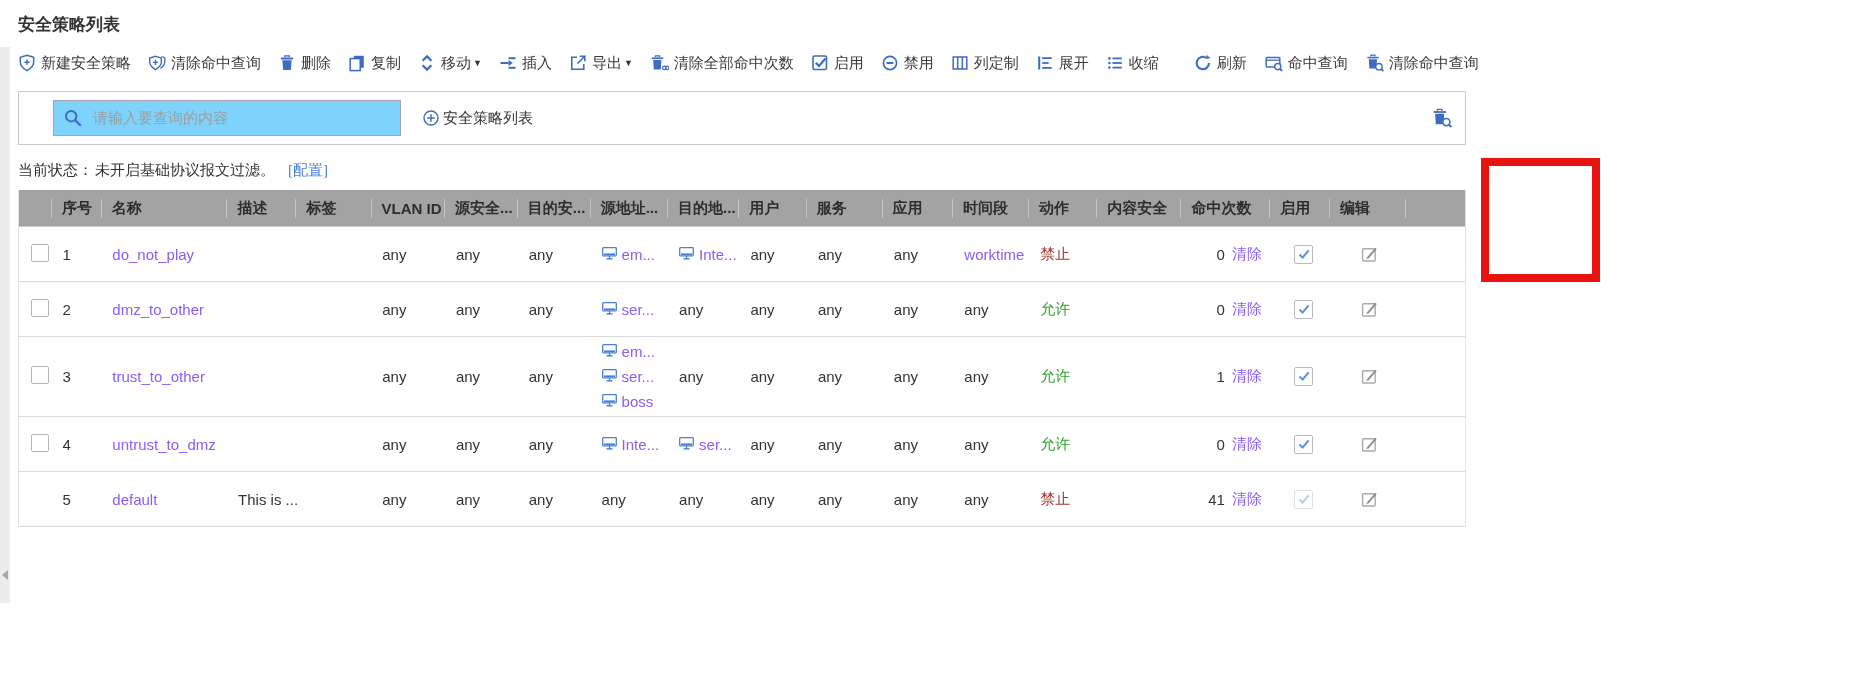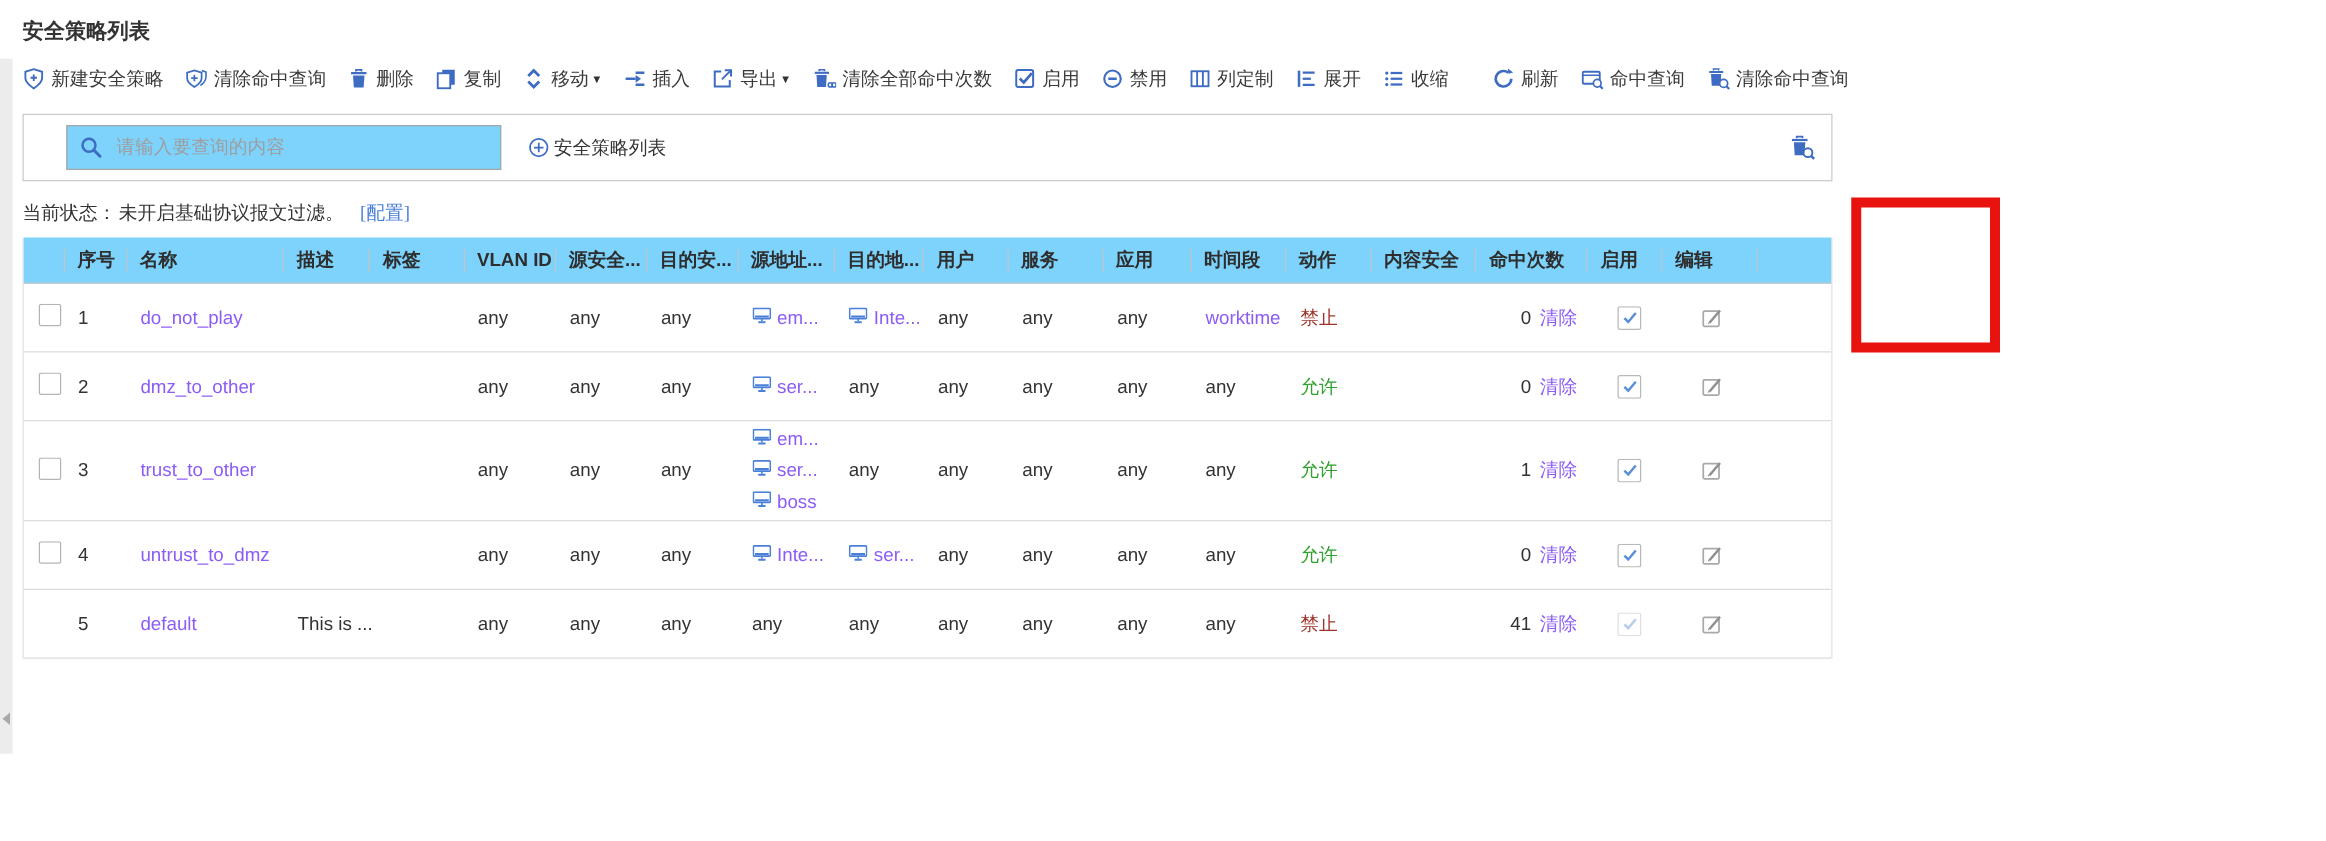--- a/index.html
+++ b/index.html
@@ -25,21 +25,21 @@
   .search-input{border:none;outline:none;margin-left:8px;width:280px;
         font-family:"Liberation Serif","DejaVu Serif",serif;font-size:15px;color:#333;background:transparent;}
   .search-input::placeholder{color:#9e9e9e;}
   .add-query{display:flex;align-items:center;margin-left:21px;cursor:pointer;}
   .add-query .tb-label{margin-left:3px;color:#333;}
   .clear-query{margin-left:auto;margin-right:13px;cursor:pointer;display:flex;}
   .status{margin-top:7px;height:28px;display:flex;align-items:flex-end;
         font-family:"Liberation Serif","DejaVu Serif",serif;font-size:15px;color:#333;}
   .status .config{color:#4a80d8;margin-left:13px;text-decoration:none;cursor:pointer;}
   .tbl{margin-top:10px;border-left:1px solid #e2e2e2;border-right:1px solid #e2e2e2;}
-  .thead{height:37px;box-sizing:border-box;border-bottom:1px solid #c8c8c8;background:#7dd3fc;
+  .thead{height:37px;box-sizing:border-box;border-bottom:1px solid #c8c8c8;background:#a3a3a3;
         display:flex;align-items:center;font-weight:bold;font-size:15px;color:#2e2e2e;}
   .th{box-sizing:border-box;padding-left:10px;position:relative;white-space:nowrap;overflow:hidden;height:100%;
         display:flex;align-items:center;}
   .th:not(:last-child)::after{content:"";position:absolute;right:0;top:9px;height:19px;width:1px;background:#c4c4c4;}
   .trow{display:flex;align-items:center;min-height:55px;border-bottom:1px solid #dcdcdc;
         font-size:15px;color:#333;box-sizing:border-box;}
   .td{box-sizing:border-box;padding-left:10px;white-space:nowrap;overflow:hidden;}
   .td-select{padding-left:12px;}
   .sel-cb{width:16px;height:16px;border:1px solid #b5b5b5;border-radius:2px;background:#fff;display:inline-block;cursor:pointer;}
   a.link{color:#8b5cf6;text-decoration:none;cursor:pointer;}

